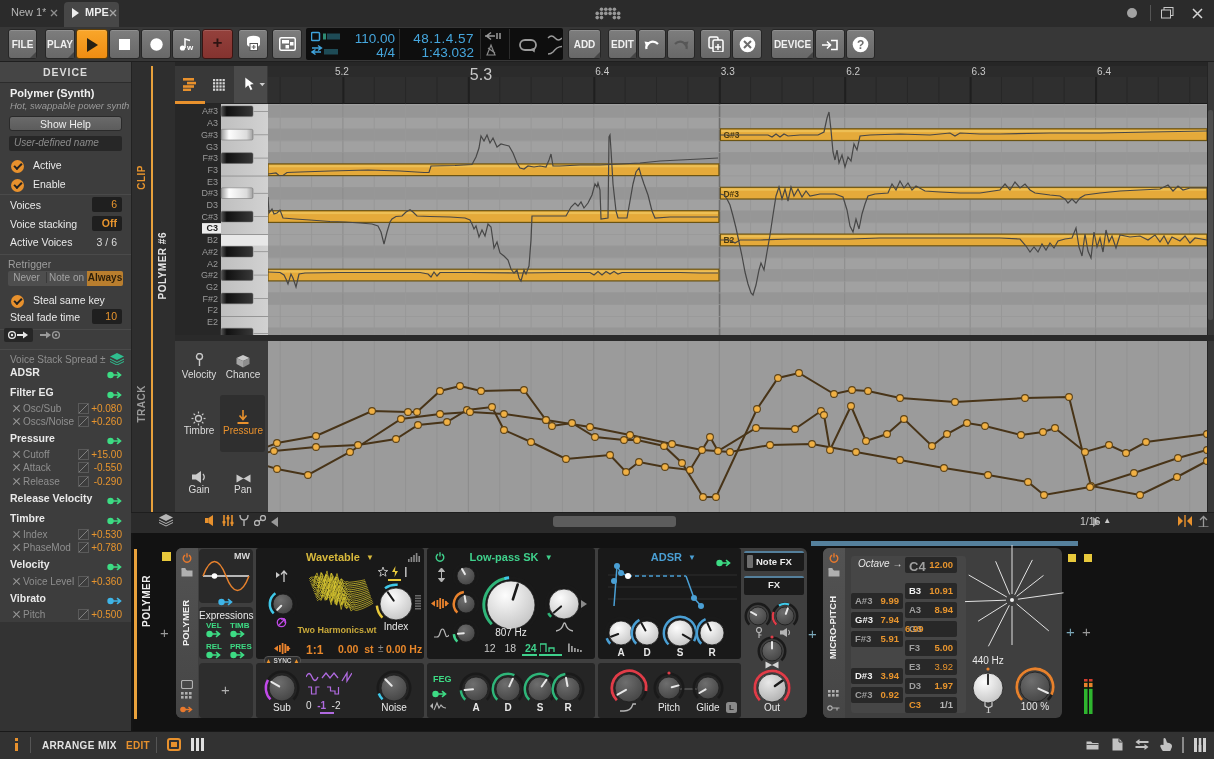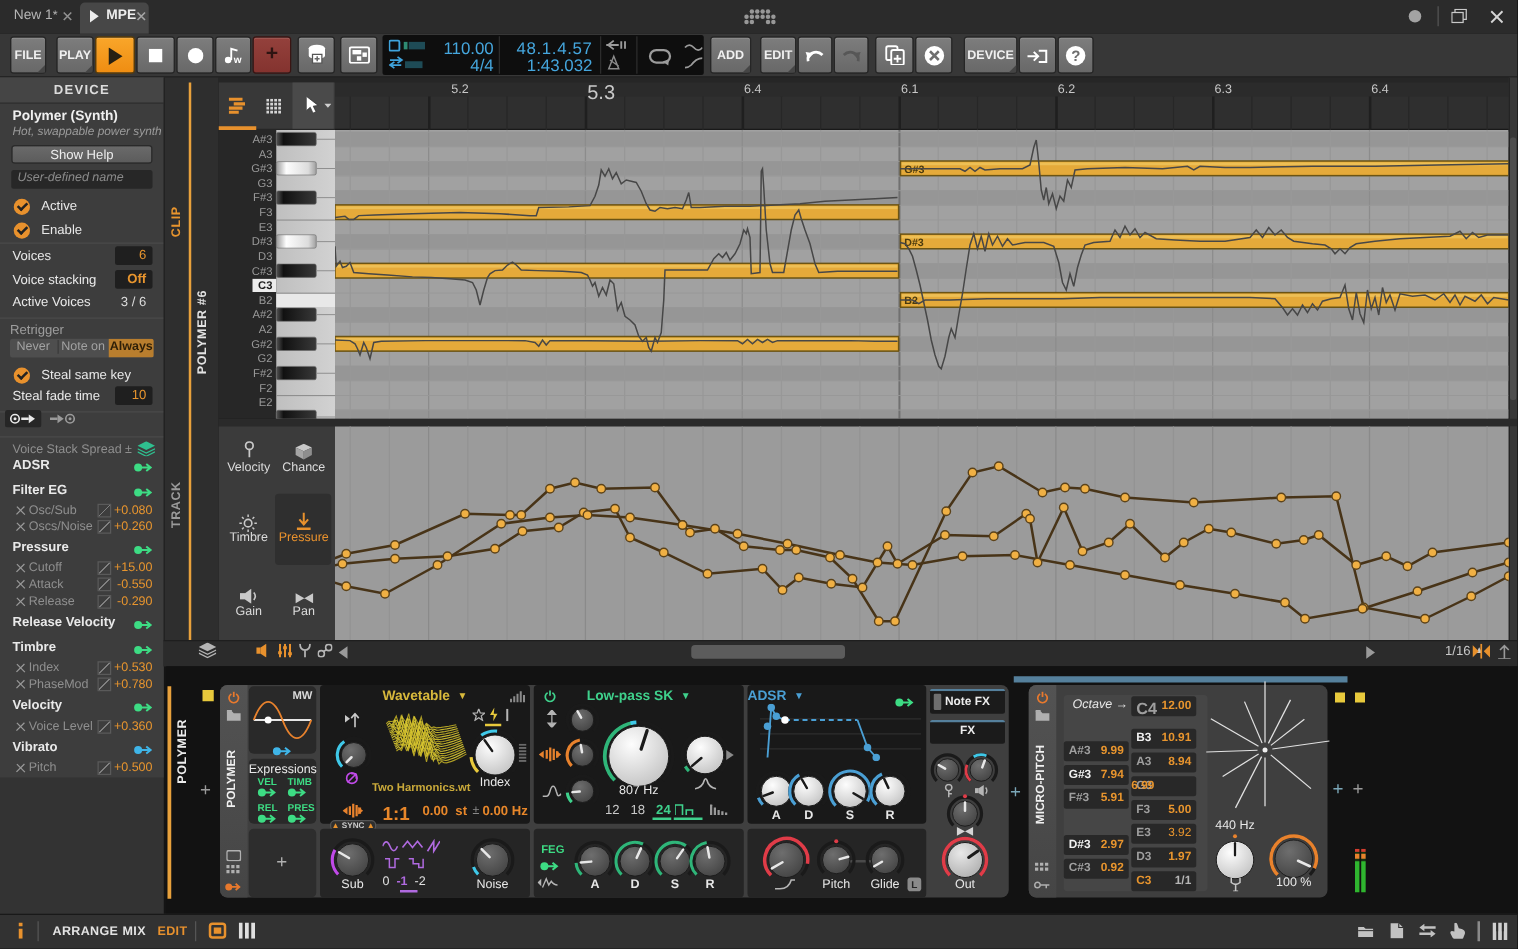--- a/index.html
+++ b/index.html
@@ -331,24 +331,24 @@
     <rect x="9.600000000000001" y="9.600000000000001" width="2.2" height="2.2" fill="#d5d5d5"></rect>
   </svg>
 <div class="ab" style="left:234px;top:66px;width:33px;height:37px;background:#4a4a4a"></div>
 <svg class="ab" style="left:245px;top:77px" width="20" height="15">
     <path d="M0 0 L0 11.5 L3.2 8.8 L5.4 13.5 L7.8 12.4 L5.6 7.9 L9.5 7.3 Z" fill="#fff" stroke="#333" stroke-width=".6"></path>
     <path d="M14.5 6 l2.8 3.2 l2.8 -3.2 Z" fill="#cfcfcf"></path>
   </svg>
 <div class="ab" style="left:175px;top:101px;width:30px;height:3px;background:#e8912d"></div>
 <div class="ab" style="left:268px;top:66px;width:939px;height:11px;background:#2b2b2b"></div>
 <div class="ab" style="left:268px;top:77px;width:939px;height:27px;background:#2f2f2f;border-bottom:1px solid #191919"></div>
-<div class="ab" style="left:361px;top:66px;color:#c8c8c8;font-size:10px">5.2</div>
+<div class="ab" style="left:335px;top:66px;color:#c8c8c8;font-size:10px">5.2</div>
 <div class="ab" style="left:469.8px;top:66px;color:#c8c8c8;font-size:16px">5.3</div>
 <div class="ab" style="left:595.3px;top:66px;color:#c8c8c8;font-size:10px">6.4</div>
-<div class="ab" style="left:720.8px;top:66px;color:#c8c8c8;font-size:10px">6.1</div>
+<div class="ab" style="left:720.8px;top:66px;color:#c8c8c8;font-size:10px">3.3</div>
 <div class="ab" style="left:846.2px;top:66px;color:#c8c8c8;font-size:10px">6.2</div>
 <div class="ab" style="left:971.6px;top:66px;color:#c8c8c8;font-size:10px">6.3</div>
 <div class="ab" style="left:1097.1px;top:66px;color:#c8c8c8;font-size:10px">6.4</div>
 <svg class="ab" style="left:268px;top:77px" width="939" height="27">
     <rect x="11.7" y="0" width="1" height="27" fill="#272727"></rect>
     <rect x="43.0" y="0" width="1" height="27" fill="#272727"></rect>
     <rect x="74.4" y="0" width="2" height="27" fill="#1f1f1f"></rect>
     <rect x="105.8" y="0" width="1" height="27" fill="#272727"></rect>
     <rect x="137.1" y="0" width="1" height="27" fill="#272727"></rect>
     <rect x="168.5" y="0" width="1" height="27" fill="#272727"></rect>
@@ -718,21 +718,21 @@
     <path d="M1 0 q0 5 4 5 q4 0 4 -5 M5 5 V11" stroke="#b5b5b5" stroke-width="1.4" fill="none"></path>
   </svg>
 <svg class="ab" style="left:254px;top:515px" width="12" height="11">
     <circle cx="3" cy="8" r="2.5" fill="none" stroke="#b5b5b5" stroke-width="1.3"></circle>
     <circle cx="9" cy="3" r="2.5" fill="none" stroke="#b5b5b5" stroke-width="1.3"></circle>
     <path d="M4.8 6.2 L7.2 4.8" stroke="#b5b5b5" stroke-width="1.3"></path>
   </svg>
 <div class="ab" style="left:271px;top:517px;width:0;height:0;border-style:solid;border-width:5px 7px 5px 0;border-color:transparent #9a9a9a transparent transparent"></div>
 <div class="ab" style="left:553px;top:516px;width:123px;height:11px;background:#5c5c5c;border-radius:3px"></div>
 <div class="ab" style="left:1093px;top:517px;width:0;height:0;border-style:solid;border-width:5px 0 5px 7px;border-color:transparent transparent transparent #9a9a9a"></div>
-<div class="ab" style="left:1156px;top:515px;color:#c9c9c9;font-size:10.5px">1/16 <span style="font-size:8px;vertical-align:2px">▲</span></div>
+<div class="ab" style="left:1080px;top:515px;color:#c9c9c9;font-size:10.5px">1/16 <span style="font-size:8px;vertical-align:2px">▲</span></div>
 <svg class="ab" style="left:1178px;top:515px" width="14" height="12">
     <path d="M0 1 L5 6 L0 11 Z" fill="#e8912d"></path>
     <path d="M14 1 L9 6 L14 11 Z" fill="#e8912d"></path>
     <path d="M7 0 V12" stroke="#e8912d" stroke-width="1.4"></path>
   </svg>
 <svg class="ab" style="left:1198px;top:515px" width="11" height="12">
     <path d="M5.5 2 V12 M2 5 L5.5 1.5 L9 5" stroke="#9a9a9a" stroke-width="1.3" fill="none"></path>
     <path d="M0.5 12 h10" stroke="#9a9a9a" stroke-width="1.3"></path>
   </svg>
 <div class="ab" style="left:133px;top:533px;width:1081px;height:199px;background:#121212"></div>
@@ -883,21 +883,21 @@
   </svg>
 <div class="ab" style="left:366px;top:621px;width:60px;text-align:center;color:#e8e8e8;font-size:10px">Index</div>
 <svg class="ab" style="left:274px;top:642px" width="17" height="13">
     <path d="M0 6.5 L4 3.5 V9.5 Z" fill="#e8822d"></path>
     <rect x="5.0" y="3" width="1.8" height="7" fill="#e8822d"></rect>
     <rect x="7.7" y="1" width="1.8" height="11" fill="#e8822d"></rect>
     <rect x="10.4" y="2" width="1.8" height="9" fill="#e8822d"></rect>
     <rect x="13.100000000000001" y="4" width="1.8" height="5" fill="#e8822d"></rect>
     <path d="M17 6.5 L13 3.5 V9.5 Z" fill="#e8822d" transform="translate(-0.5,0)"></path>
   </svg>
-<div class="ab" style="left:306px;top:643px;color:#e8872a;font-size:15px;font-weight:bold">1:1</div>
+<div class="ab" style="left:306px;top:643px;color:#e8872a;font-size:12px;font-weight:bold">1:1</div>
 <div class="ab" style="left:338px;top:643px;color:#e8872a;font-size:10.5px;font-weight:bold">0.00&nbsp; st</div>
 <div class="ab" style="left:378px;top:643px;color:#8a8a8a;font-size:10px">±</div>
 <div class="ab" style="left:386px;top:643px;color:#e8872a;font-size:10.5px;font-weight:bold">0.00 Hz</div>
 <div class="ab" style="left:264px;top:656px;width:37px;height:9px;background:#2e2e2e;border:1px solid #555;border-radius:4px;color:#ccc;font-size:6.5px;font-weight:bold;text-align:center;line-height:8px"><span style="color:#e8922d">▲</span> SYNC <span style="color:#e8922d">▲</span></div>
 <div class="ab" style="left:256px;top:663px;width:168px;height:55px;background:#252525;border-radius:3px"></div>
 <svg class="ab" style="left:262px;top:668px" width="40" height="40">
     <defs>
       <radialGradient id="kg3" cx="0.38" cy="0.3" r="0.9">
         <stop offset="0" stop-color="#6e6e6e"></stop>
         <stop offset="1" stop-color="#3c3c3c"></stop>
@@ -1088,21 +1088,21 @@
         <stop offset="1" stop-color="#3c3c3c"></stop>
       </radialGradient>
     </defs>
     <path d="M8.25 29.75 A15.20 15.20 0 1 1 29.75 29.75" stroke="#1a1a1a" stroke-width="2.6" fill="none"></path>
     <path d="M8.25 29.75 A15.20 15.20 0 0 1 16.36 4.03" stroke="#2fb579" stroke-width="2.5" fill="none"></path>
     <circle cx="19" cy="19" r="12" fill="url(#kg13)" stroke="#1c1c1c" stroke-width="0.8"></circle>
     <line x1="18.5" y1="16.0" x2="17.0" y2="7.8" stroke="#e8e8e8" stroke-width="2" stroke-linecap="round"></line>
   </svg>
 <div class="ab" style="left:548px;top:702px;width:40px;text-align:center;color:#e8e8e8;font-size:10px;font-weight:bold">R</div>
 <div class="ab" style="left:598px;top:548px;width:143px;height:111px;background:#191919;border-radius:3px"></div>
-<div class="ab" style="left:598px;top:551px;width:120px;text-align:left;color:#4a9fd4;font-size:11px;font-weight:bold">ADSR &nbsp;<span style="font-size:8px;vertical-align:1px">▼</span></div>
+<div class="ab" style="left:576px;top:551px;width:120px;text-align:right;color:#4a9fd4;font-size:11px;font-weight:bold">ADSR &nbsp;<span style="font-size:8px;vertical-align:1px">▼</span></div>
 <div class="ab" style="left:716px;top:553px"><svg width="16" height="8" style="vertical-align:middle">
       <circle cx="3.5" cy="4" r="3.2" fill="#3ddc84"></circle>
       <path d="M3 4 H13 M10 1.2 L13.5 4 L10 6.8" stroke="#3ddc84" stroke-width="1.6" fill="none"></path>
     </svg></div>
 <svg class="ab" style="left:608px;top:563px" width="129" height="46">
     <line x1="0" y1="12" x2="129" y2="12" stroke="#2e2e2e" stroke-width="1"></line>
     <line x1="0" y1="24" x2="129" y2="24" stroke="#2e2e2e" stroke-width="1"></line>
     <line x1="0" y1="36" x2="129" y2="36" stroke="#2e2e2e" stroke-width="1"></line>
     <path d="M6 43 L9 3 L13 10 L20 13" fill="none" stroke="#4a9fd4" stroke-width="1.5"></path>
     <path d="M20 13 L78 13" fill="none" stroke="#4a9fd4" stroke-width="1.5" stroke-dasharray="4 3"></path>
@@ -1329,21 +1329,21 @@
 <div class="ab" style="left:855px;top:595px;color:#9f9f9f;font-size:9.5px;font-weight:bold">A#3</div>
 <div class="ab" style="left:851px;top:595px;width:48px;text-align:right;color:#e8952e;font-size:9.5px;font-weight:bold">9.99</div>
 <div class="ab" style="left:851px;top:612px;width:52px;height:16px;background:#282828;border-radius:2px"></div>
 <div class="ab" style="left:855px;top:614px;color:#f0f0f0;font-size:9.5px;font-weight:bold">G#3</div>
 <div class="ab" style="left:851px;top:614px;width:48px;text-align:right;color:#e8952e;font-size:9.5px;font-weight:bold">7.94</div>
 <div class="ab" style="left:851px;top:631px;width:52px;height:16px;background:#282828;border-radius:2px"></div>
 <div class="ab" style="left:855px;top:633px;color:#9f9f9f;font-size:9.5px;font-weight:bold">F#3</div>
 <div class="ab" style="left:851px;top:633px;width:48px;text-align:right;color:#e8952e;font-size:9.5px;font-weight:bold">5.91</div>
 <div class="ab" style="left:851px;top:668px;width:52px;height:16px;background:#282828;border-radius:2px"></div>
 <div class="ab" style="left:855px;top:670px;color:#f0f0f0;font-size:9.5px;font-weight:bold">D#3</div>
-<div class="ab" style="left:851px;top:670px;width:48px;text-align:right;color:#e8952e;font-size:9.5px;font-weight:bold">2.97</div>
+<div class="ab" style="left:851px;top:670px;width:48px;text-align:right;color:#e8952e;font-size:9.5px;font-weight:bold">3.94</div>
 <div class="ab" style="left:851px;top:687px;width:52px;height:16px;background:#282828;border-radius:2px"></div>
 <div class="ab" style="left:855px;top:689px;color:#9f9f9f;font-size:9.5px;font-weight:bold">C#3</div>
 <div class="ab" style="left:851px;top:689px;width:48px;text-align:right;color:#e8952e;font-size:9.5px;font-weight:bold">0.92</div>
 <svg class="ab" style="left:957px;top:545px" width="110" height="110">
     <line x1="60.9" y1="54.2" x2="106.5" y2="47.8" stroke="#e2e2e2" stroke-width="1"></line>
     <line x1="59.7" y1="51.3" x2="86.5" y2="30.4" stroke="#e2e2e2" stroke-width="1"></line>
     <line x1="57.7" y1="49.7" x2="75.4" y2="14.9" stroke="#e2e2e2" stroke-width="1"></line>
     <line x1="55.0" y1="49.0" x2="55.0" y2="0.0" stroke="#e2e2e2" stroke-width="1"></line>
     <line x1="52.7" y1="49.5" x2="38.6" y2="16.3" stroke="#e2e2e2" stroke-width="1"></line>
     <line x1="49.8" y1="52.0" x2="11.7" y2="30.0" stroke="#e2e2e2" stroke-width="1"></line>

